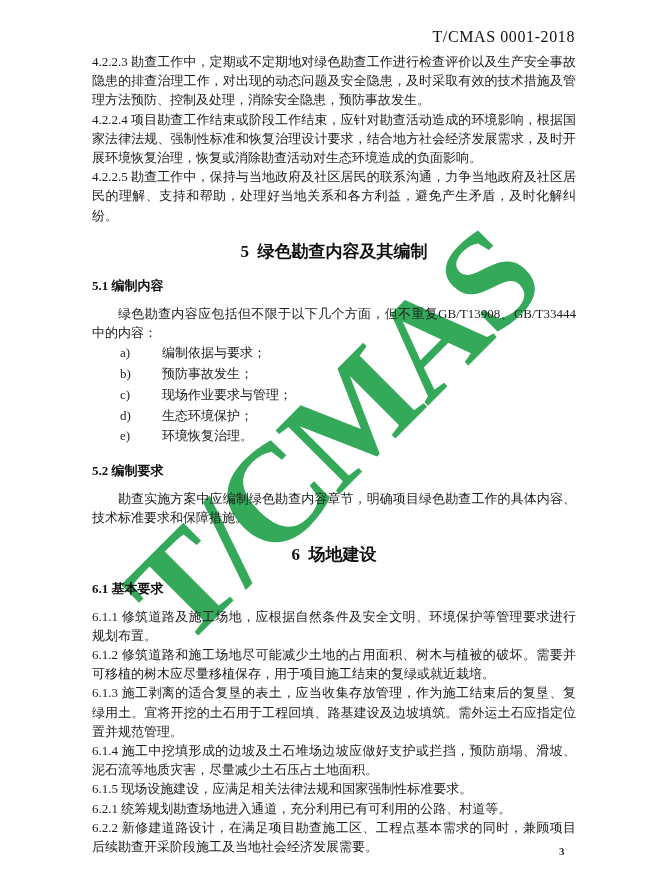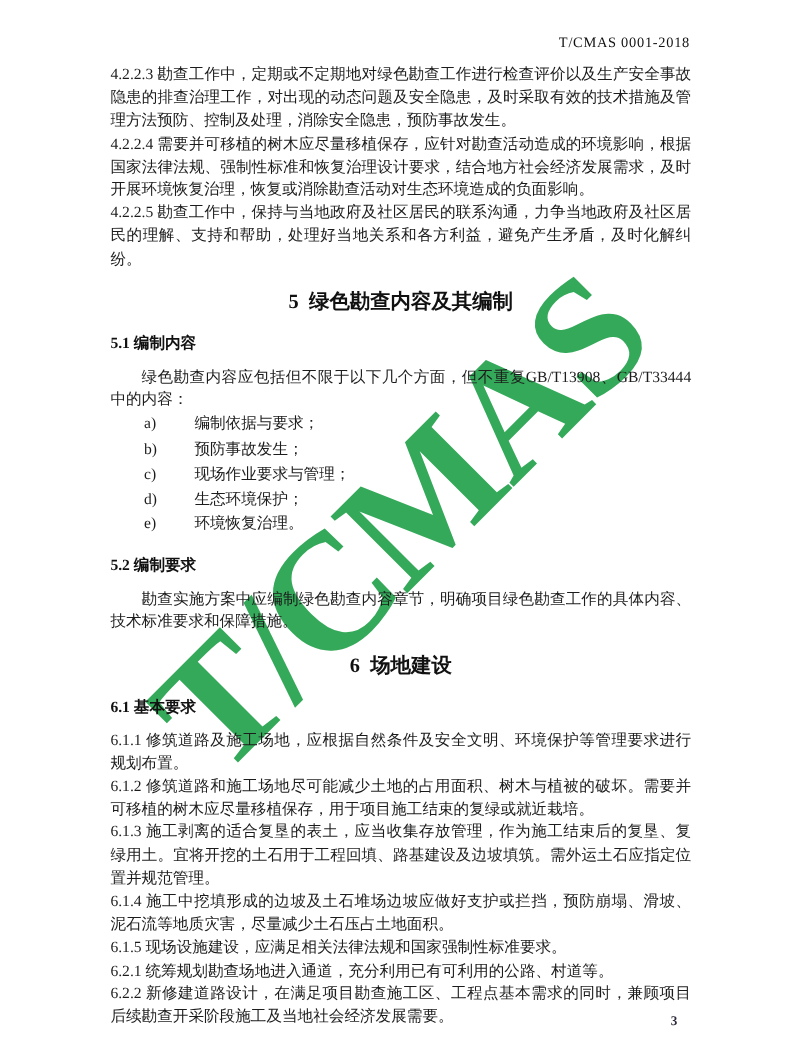--- a/index.html
+++ b/index.html
@@ -6,21 +6,21 @@
   .page{
     position:relative;
     width:663px;height:882px;
     background:#ffffff;
     overflow:hidden;
     font-family:"Liberation Serif","DejaVu Serif",serif;
     color:#1c1c1c;
   }
   .header-right{
     position:absolute;top:28px;right:88px;
-    font-size:12px;letter-spacing:0.6px;color:#111;
+    font-size:16px;letter-spacing:0.6px;color:#111;
     z-index:3;
   }
   .watermark{
     position:absolute;left:332px;top:436px;
     transform:translate(-50%,-50%) rotate(-45deg);
     font-family:"Liberation Serif","DejaVu Serif",serif;
     font-weight:bold;
     font-size:138px;
     letter-spacing:-4px;
     color:#23a24b;
@@ -61,21 +61,21 @@
   }
 </style>
 </head>
 <body>
 
 <div class="page">
   <div class="header-right">T/CMAS 0001-2018</div>
   <div class="watermark">T/CMAS</div>
   <div class="content">
       <div class="clause">4.2.2.3 勘查工作中，定期或不定期地对绿色勘查工作进行检查评价以及生产安全事故隐患的排查治理工作，对出现的动态问题及安全隐患，及时采取有效的技术措施及管理方法预防、控制及处理，消除安全隐患，预防事故发生。</div>
-      <div class="clause">4.2.2.4 需要并可移植的树木应尽量移植保存，应针对勘查活动造成的环境影响，根据国家法律法规、强制性标准和恢复治理设计要求，结合地方社会经济发展需求，及时开展环境恢复治理，恢复或消除勘查活动对生态环境造成的负面影响。</div>
+      <div class="clause">4.2.2.4 项目勘查工作结束或阶段工作结束，应针对勘查活动造成的环境影响，根据国家法律法规、强制性标准和恢复治理设计要求，结合地方社会经济发展需求，及时开展环境恢复治理，恢复或消除勘查活动对生态环境造成的负面影响。</div>
       <div class="clause">4.2.2.5 勘查工作中，保持与当地政府及社区居民的联系沟通，力争当地政府及社区居民的理解、支持和帮助，处理好当地关系和各方利益，避免产生矛盾，及时化解纠纷。</div>
       <div class="sec-h1">5  绿色勘查内容及其编制</div>
       <div class="sec-h2">5.1 编制内容</div>
       <div class="para">绿色勘查内容应包括但不限于以下几个方面，但不重复GB/T13908、GB/T33444中的内容：</div>
       <div class="list">
         <div class="list-item">
           <span class="list-label">a)</span>
           <span class="list-text">编制依据与要求；</span>
         </div>
         <div class="list-item">

